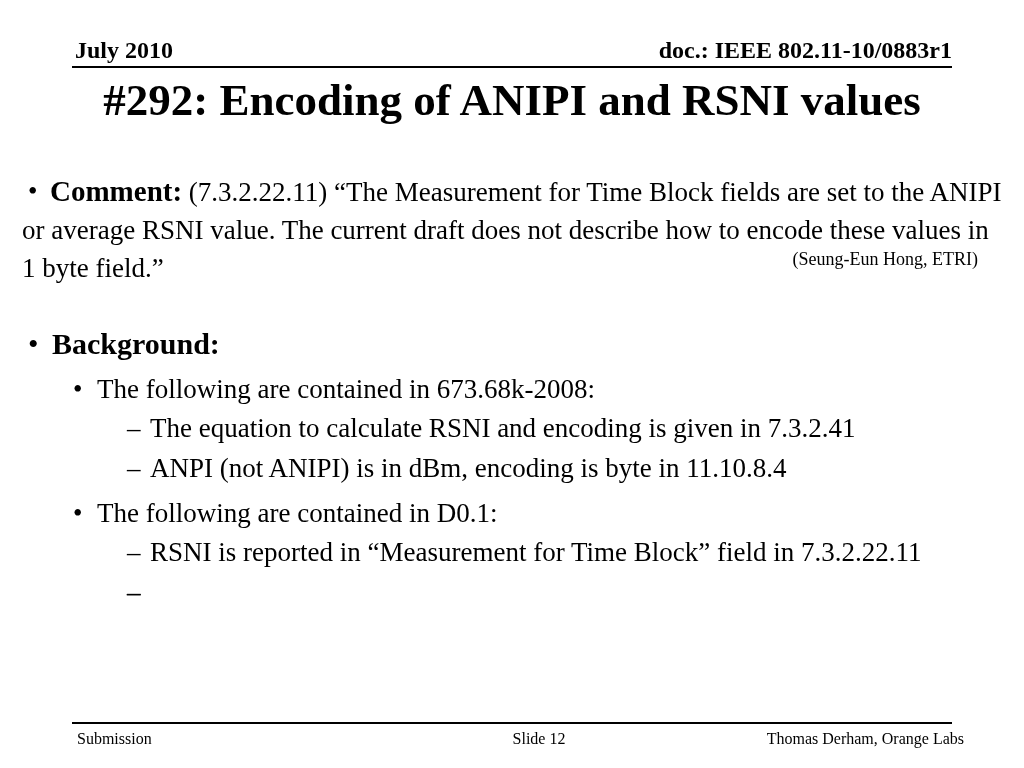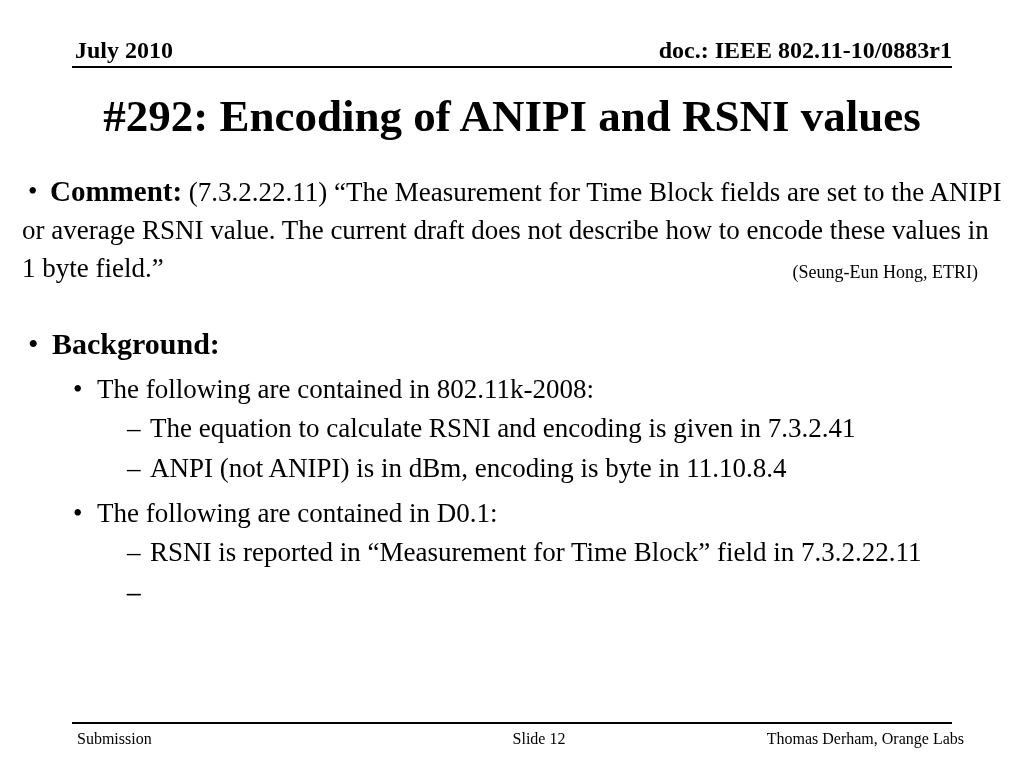--- a/index.html
+++ b/index.html
@@ -17,35 +17,35 @@
   .header {
     position: absolute; top: 36px; left: 75px; width: 877px;
     display: flex; justify-content: space-between;
     font-weight: bold; font-size: 24px; line-height: 28px;
   }
   .rule { position: absolute; height: 2px; background: #000000; }
   .header-rule { top: 66px; left: 72px; width: 880px; }
 
   
   .title {
-    position: absolute; top: 90px; left: 0; width: 1024px; margin: 0;
+    position: absolute; top: 74px; left: 0; width: 1024px; margin: 0;
     text-align: center; font-size: 45px; line-height: 52px; font-weight: bold;
   }
 
   
   .comment {
     position: absolute; top: 172px; left: 22px; width: 980px;
     font-size: 27px; line-height: 38px;
   }
   .comment p { margin: 0; text-indent: 28px; }
   .comment .label { font-weight: bold; font-size: 29px; }
   .marker { position: absolute; top: 0; }
   .l1marker { left: 6px; }
   .attribution {
-    position: absolute; top: 89px; right: 24px;
+    position: absolute; top: 76px; right: 24px;
     font-size: 18px; line-height: 22px;
   }
 
   
   .background { position: absolute; top: 326px; left: 22px; width: 975px; }
   .bg-label-row { position: relative; padding-left: 30px; font-size: 30px; line-height: 36px; }
   .l2-head  { position: relative; padding-left: 75px;  font-size: 27px; line-height: 34px; margin-top: 10px; }
   .l2-head .marker { left: 51px; }
   .l3-item  { position: relative; padding-left: 128px; font-size: 27px; line-height: 36px; margin-top: 4px; }
   .l3-item .marker { left: 105px; }
@@ -78,21 +78,21 @@
 
   <div class="background">
 
     <div class="bg-label-row">
       <span class="marker l1marker">•</span>
       <span class="b">Background:</span>
     </div>
 
     <div class="l2-head">
       <span class="marker">•</span>
-      <span>The following are contained in 802.11k-2008:</span>
+      <span>The following are contained in 673.68k-2008:</span>
     </div>
     <div class="l3-item">
       <span class="marker">–</span>
       <span>The equation to calculate RSNI and encoding is given in 7.3.2.41</span>
     </div>
     <div class="l3-item">
       <span class="marker">–</span>
       <span>ANPI (not ANIPI) is in dBm, encoding is byte in 11.10.8.4</span>
     </div>
 

